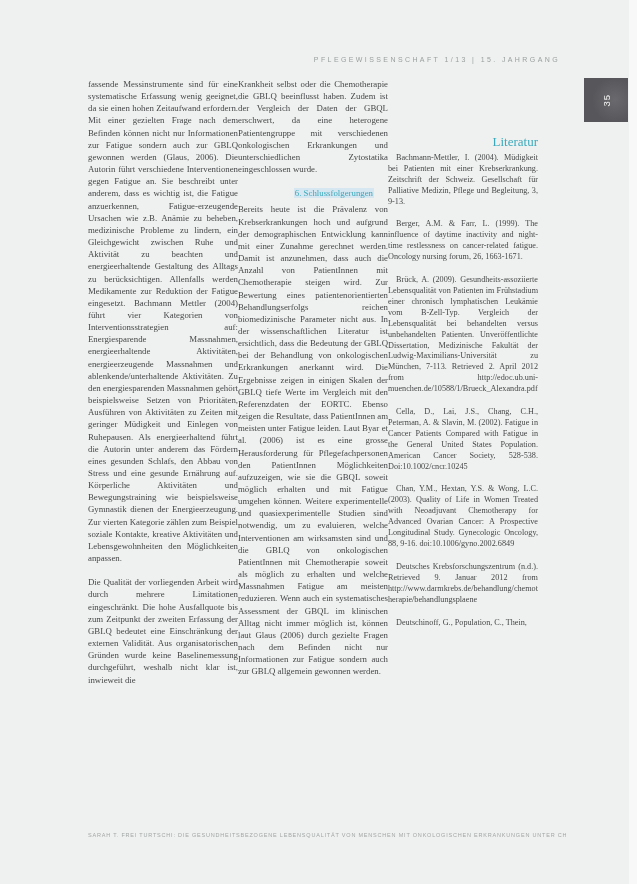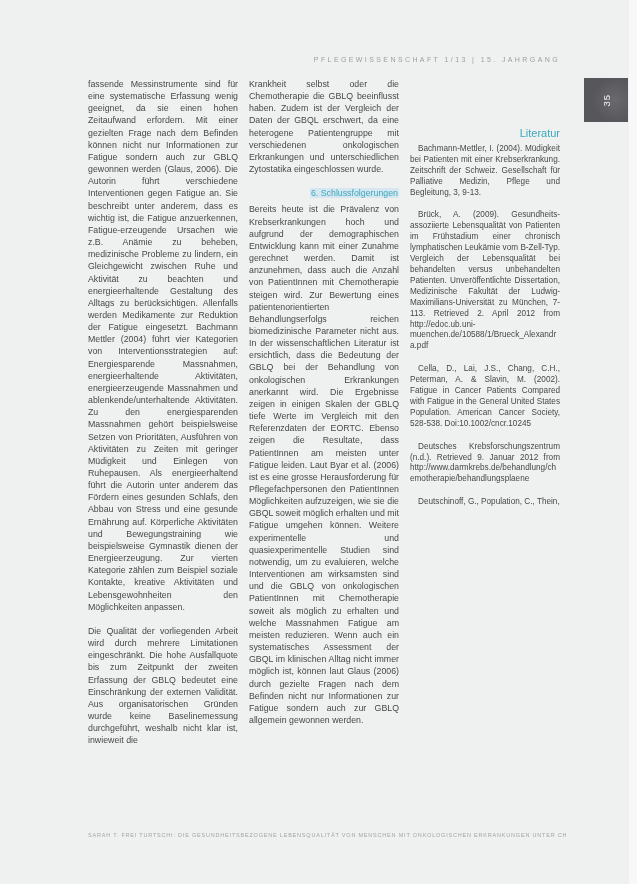--- a/index.html
+++ b/index.html
@@ -24,42 +24,42 @@
     background:#57575b;
     background-image:radial-gradient(circle at 70% 50%, #6a6a6e 0%, #57575b 60%);
     display:flex; align-items:center; justify-content:center;
   }
   .page-badge span {
     color:#f2f2f2; font-size:9.5px; letter-spacing:1px;
     writing-mode:vertical-rl; transform:rotate(180deg);
   }
   .content {
     position:absolute; top:78px; left:88px; width:472px;
-    display:flex; gap:11px;
+    display:flex; font-family:Liberation Serif, serif;
   }
   .col {
     width:150px; flex:0 0 150px;
     font-size:8.8px; line-height:12.15px;
     text-align:justify; text-justify:inter-word;
     hyphens:auto; -webkit-hyphens:auto;
   }
   .col p { margin:0 0 12px 0; }
   .section-heading {
     display:block; text-align:right;
     font-size:8.8px; font-weight:normal;
-    color:#3ba9bc; margin:1px 0 4px 0;
+    color:#3ba9bc; margin:1px 14px 4px 0;
   }
   .section-heading .hl { background:#d7e7f1; padding:0 1px; }
   .col-refs {
     padding-top:46px; box-sizing:content-box;
     font-size:8.2px; line-height:10.9px;
   }
   .literatur-heading {
     display:block; text-align:right; font-weight:normal;
-    font-size:11px; color:#3ba9bc; margin:4px 0 5px 0;
+    font-size:13px; color:#3ba9bc; margin:13px 0 5px 0;
   }
   .ref { margin:0 0 6px 0; text-indent:8px; word-break:break-word; }
   .running-footer {
     position:absolute; top:832px; left:88px; width:478px;
     font-size:5.5px; letter-spacing:0.8px; color:#a2a6a5;
     text-transform:uppercase; white-space:nowrap; overflow:hidden;
   }
 </style>
 </head>
 <body>
@@ -85,22 +85,24 @@
       <p>Krankheit selbst oder die Chemotherapie die GBLQ beeinflusst haben. Zudem ist der Vergleich der Daten der GBQL erschwert, da eine heterogene Patientengruppe mit verschiedenen onkologischen Erkrankungen und unterschiedlichen Zytostatika eingeschlossen wurde.</p>
       <h4 class="section-heading">
         <span class="hl">6. Schlussfolgerungen</span>
       </h4>
       <p>Bereits heute ist die Prävalenz von Krebserkrankungen hoch und aufgrund der demographischen Entwicklung kann mit einer Zunahme gerechnet werden. Damit ist anzunehmen, dass auch die Anzahl von PatientInnen mit Chemotherapie steigen wird. Zur Bewertung eines patientenorientierten Behandlungserfolgs reichen biomedizinische Parameter nicht aus. In der wissenschaftlichen Literatur ist ersichtlich, dass die Bedeutung der GBLQ bei der Behandlung von onkologischen Erkrankungen anerkannt wird. Die Ergebnisse zeigen in einigen Skalen der GBLQ tiefe Werte im Vergleich mit den Referenzdaten der EORTC. Ebenso zeigen die Resultate, dass PatientInnen am meisten unter Fatigue leiden. Laut Byar et al. (2006) ist es eine grosse Herausforderung für Pflegefachpersonen den PatientInnen Möglichkeiten aufzuzeigen, wie sie die GBQL soweit möglich erhalten und mit Fatigue umgehen können. Weitere experimentelle und quasiexperimentelle Studien sind notwendig, um zu evaluieren, welche Interventionen am wirksamsten sind und die GBLQ von onkologischen PatientInnen mit Chemotherapie soweit als möglich zu erhalten und welche Massnahmen Fatigue am meisten reduzieren. Wenn auch ein systematisches Assessment der GBQL im klinischen Alltag nicht immer möglich ist, können laut Glaus (2006) durch gezielte Fragen nach dem Befinden nicht nur Informationen zur Fatigue sondern auch zur GBLQ allgemein gewonnen werden.</p>
     </div>
 
     <div class="col col-refs">
       <h4 class="literatur-heading">Literatur</h4>
       <p class="ref">Bachmann-Mettler, I. (2004). Müdigkeit bei Patienten mit einer Krebserkrankung. Zeitschrift der Schweiz. Gesellschaft für Palliative Medizin, Pflege und Begleitung, 3, 9-13.</p>
+      <p class="ref">Berger, A.M. &amp; Farr, L. (1999). The influence of daytime inactivity and night-time restlessness on cancer-related fatigue. Oncology nursing forum, 26, 1663-1671.</p>
       <p class="ref">Brück, A. (2009). Gesundheits-assoziierte Lebensqualität von Patienten im Frühstadium einer chronisch lymphatischen Leukämie vom B-Zell-Typ. Vergleich der Lebensqualität bei behandelten versus unbehandelten Patienten. Unveröffentlichte Dissertation, Medizinische Fakultät der Ludwig-Maximilians-Universität zu München, 7-113. Retrieved 2. April 2012 from http://edoc.ub.uni-muenchen.de/10588/1/Brueck_Alexandra.pdf</p>
       <p class="ref">Cella, D., Lai, J.S., Chang, C.H., Peterman, A. &amp; Slavin, M. (2002). Fatigue in Cancer Patients Compared with Fatigue in the General United States Population. American Cancer Society, 528-538. Doi:10.1002/cncr.10245</p>
+      <p class="ref">Chan, Y.M., Hextan, Y.S. &amp; Wong, L.C. (2003). Quality of Life in Women Treated with Neoadjuvant Chemotherapy for Advanced Ovarian Cancer: A Prospective Longitudinal Study. Gynecologic Oncology, 88, 9-16. doi:10.1006/gyno.2002.6849</p>
       <p class="ref">Deutsches Krebsforschungszentrum (n.d.). Retrieved 9. Januar 2012 from http://www.darmkrebs.de/behandlung/chemotherapie/behandlungsplaene</p>
       <p class="ref">Deutschinoff, G., Population, C., Thein,</p>
     </div>
 
   </div>
 
   <div class="running-footer">Sarah T. Frei Turtschi: Die gesundheitsbezogene Lebensqualität von Menschen mit onkologischen Erkrankungen unter Chemotherapie</div>
 
 </div>
 

